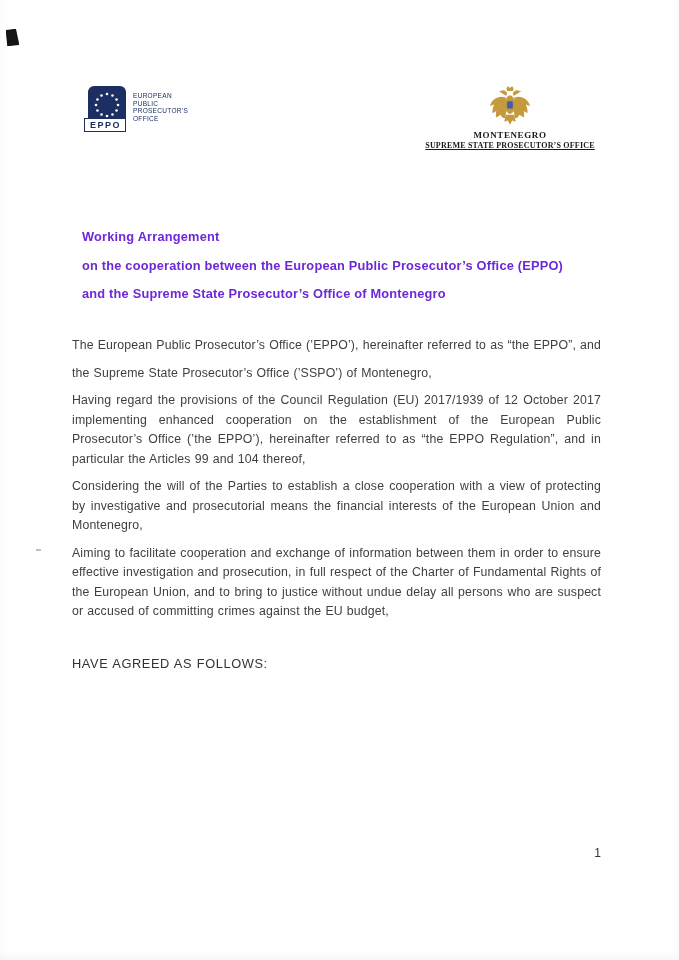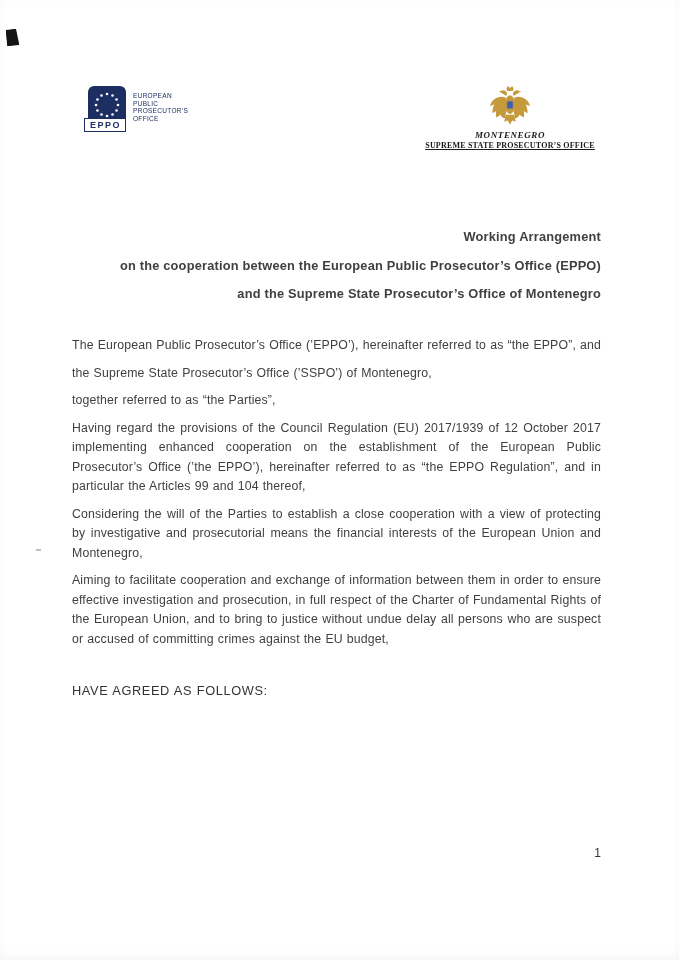--- a/index.html
+++ b/index.html
@@ -28,24 +28,24 @@
   .eppo-emblem{position:relative;width:38px;height:46px;flex:0 0 auto;}
   .eppo-abbr-box{
     position:absolute;left:-4px;bottom:0px;
     background:#ffffff;border:1.5px solid #1d2e63;
     padding:1px 4px 1px 5px;
     font-size:9px;font-weight:bold;color:#1d2e63;letter-spacing:1.5px;line-height:10px;
   }
   .eppo-text{margin-left:7px;margin-top:6px;color:#1d2e63;font-size:6.5px;line-height:7.5px;letter-spacing:0.3px;font-weight:500;}
   .mne-block{position:absolute;left:415px;top:84px;width:190px;text-align:center;font-family:"Liberation Serif",serif;color:#1a1a1a;}
   .mne-eagle{display:block;margin:0 auto 2px auto;}
-  .mne-name{font-size:9px;font-weight:bold;letter-spacing:0.6px;line-height:11px;font-style:italic;}
+  .mne-name{font-size:9px;font-weight:bold;letter-spacing:0.6px;line-height:11px;}
   .mne-office{font-size:8px;font-weight:bold;letter-spacing:0.2px;line-height:10px;text-decoration:underline;}
   
-  .title-wrap{position:absolute;left:82px;right:78px;top:230px;text-align:right;color:#404040;}
+  .title-wrap{position:absolute;left:82px;right:78px;top:230px;text-align:left;color:#6d28d9;}
   .title-line{font-size:12.8px;font-weight:600;letter-spacing:0.2px;line-height:14px;margin:0 0 14.5px 0;}
   
   .body-wrap{position:absolute;left:72px;right:78px;top:336px;}
   .body-par{
     margin:0 0 8px 0;
     font-size:12.3px;line-height:19.5px;
     letter-spacing:0.15px;word-spacing:0.5px;
     text-align:justify;color:#3f3f3f;
   }
   .closing{
@@ -114,21 +114,20 @@
 
   <div class="title-wrap">
     <div class="title-line">Working Arrangement</div>
     <div class="title-line">on the cooperation between the European Public Prosecutor’s Office (EPPO)</div>
     <div class="title-line">and the Supreme State Prosecutor’s Office of Montenegro</div>
   </div>
 
   <div class="body-wrap">
     <p class="body-par">The European Public Prosecutor’s Office (’EPPO’), hereinafter referred to as “the EPPO”, and</p>
     <p class="body-par">the Supreme State Prosecutor’s  Office (’SSPO’) of Montenegro,</p>
-    <p class="body-par">together referred to as “the Parties”,</p>
     <p class="body-par">Having regard the provisions of the Council Regulation (EU) 2017/1939 of 12 October 2017 implementing enhanced cooperation on the establishment of the European Public Prosecutor’s Office (’the EPPO’), hereinafter referred to as “the EPPO Regulation”, and in particular the Articles 99 and 104 thereof,</p>
     <p class="body-par">Considering the will of the Parties to establish a close cooperation with a view of protecting by investigative and prosecutorial means the financial interests of the European Union and Montenegro,</p>
     <p class="body-par">Aiming to facilitate cooperation and exchange of information between them in order to ensure effective investigation and prosecution, in full respect of the Charter of Fundamental Rights of the European Union, and to bring to justice without undue delay all persons who are suspect or accused of committing crimes against the EU budget,</p>
     <p class="body-par closing">HAVE AGREED AS FOLLOWS:</p>
   </div>
 
   <div class="page-number">1</div>
 
 </div>
 

